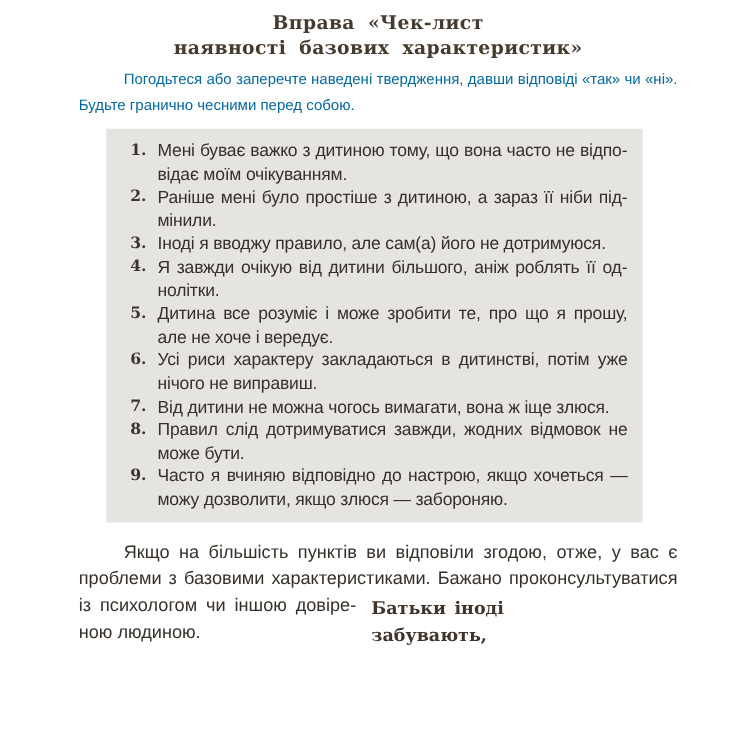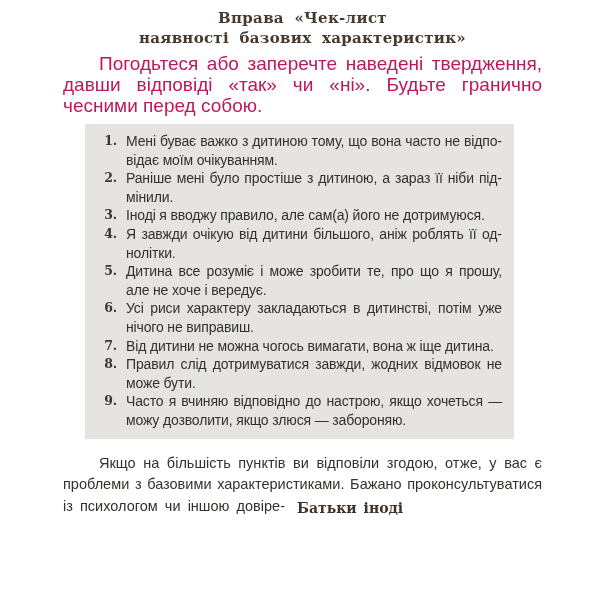--- a/index.html
+++ b/index.html
@@ -26,25 +26,25 @@
     font-size: 15px;
     line-height: 20px;
     color: #463a2f;
     letter-spacing: 0.3px;
     word-spacing: 5px;
     margin: 0 0 0 0;
   }
   
   .intro {
     margin: 5px 0 0 0;
-    font-size: 19px;
+    font-size: 12px;
     line-height: 21px;
     text-align: justify;
     text-indent: 36px;
-    color: #be185d;
+    color: #0369a1;
   }
   
   .checklist {
     margin: 8px 28px 0 22px;
     background: #e5e4e1;
     padding: 8px 12px 9px 10px;
     list-style: none;
   }
   .check-item {
     display: flex;
@@ -155,21 +155,21 @@
       <li class="check-item">
         <span class="num">5.</span>
         <span class="item-text">Дитина все розуміє і може зробити те, про що я прошу, але не хоче і вередує.</span>
       </li>
       <li class="check-item">
         <span class="num">6.</span>
         <span class="item-text">Усі риси характеру закладаються в дитинстві, потім уже нічого не виправиш.</span>
       </li>
       <li class="check-item">
         <span class="num">7.</span>
-        <span class="item-text">Від дитини не можна чогось вимагати, вона ж іще дитина.</span>
+        <span class="item-text">Від дитини не можна чогось вимагати, вона ж іще злюся.</span>
       </li>
       <li class="check-item">
         <span class="num">8.</span>
         <span class="item-text">Правил слід дотримуватися завжди, жодних відмовок не може бути.</span>
       </li>
       <li class="check-item">
         <span class="num">9.</span>
         <span class="item-text">Часто я вчиняю відповідно до настрою, якщо хочеться — можу дозволити, якщо злюся — забороняю.</span>
       </li>
     </ol>

